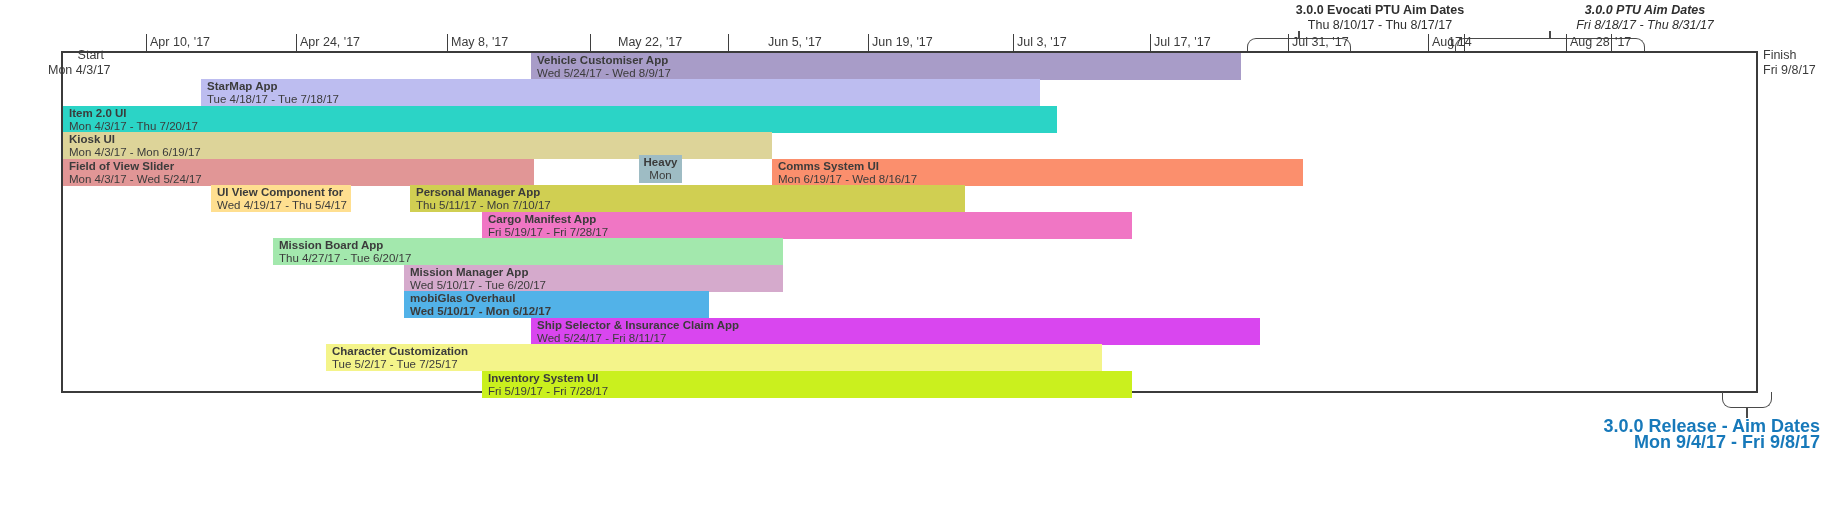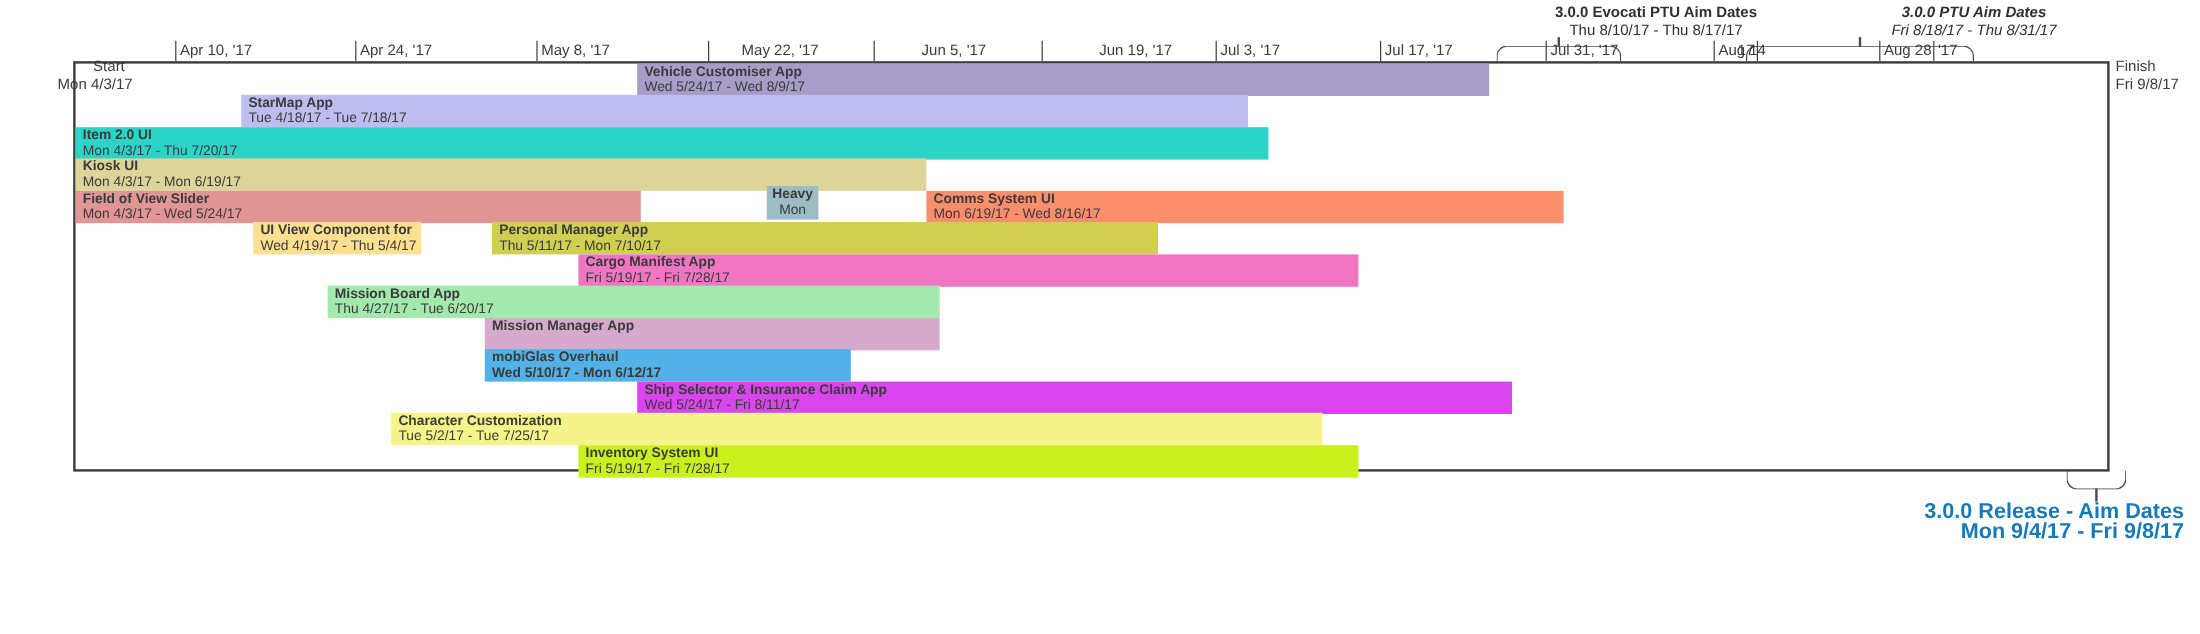--- a/index.html
+++ b/index.html
@@ -156,21 +156,21 @@
       <div class="tick-label" style="left: 146px; top: 35px;">Apr 10, '17</div>
       <div class="tick-mark" style="left: 296px; top: 34px; height: 17px;"></div>
       <div class="tick-label" style="left: 296px; top: 35px;">Apr 24, '17</div>
       <div class="tick-mark" style="left: 447px; top: 34px; height: 17px;"></div>
       <div class="tick-label" style="left: 447px; top: 35px;">May 8, '17</div>
       <div class="tick-mark" style="left: 590px; top: 34px; height: 17px;"></div>
       <div class="tick-label" style="left: 614px; top: 35px;">May 22, '17</div>
       <div class="tick-mark" style="left: 728px; top: 34px; height: 17px;"></div>
       <div class="tick-label" style="left: 764px; top: 35px;">Jun 5, '17</div>
       <div class="tick-mark" style="left: 868px; top: 34px; height: 17px;"></div>
-      <div class="tick-label" style="left: 912px; top: 35px;">Jun 19, '17</div>
+      <div class="tick-label" style="left: 868px; top: 35px;">Jun 19, '17</div>
       <div class="tick-mark" style="left: 1013px; top: 34px; height: 17px;"></div>
       <div class="tick-label" style="left: 1013px; top: 35px;">Jul 3, '17</div>
       <div class="tick-mark" style="left: 1150px; top: 34px; height: 17px;"></div>
       <div class="tick-label" style="left: 1150px; top: 35px;">Jul 17, '17</div>
       <div class="tick-mark" style="left: 1288px; top: 34px; height: 17px;"></div>
       <div class="tick-label" style="left: 1288px; top: 35px;">Jul 31, '17</div>
       <div class="tick-mark" style="left: 1428px; top: 34px; height: 17px;"></div>
       <div class="tick-label" style="left: 1428px; top: 35px;">Aug 14</div>
       <div class="tick-mark" style="left: 1464px; top: 34px; height: 17px;"></div>
       <div class="tick-label" style="left: 1444px; top: 35px;">17</div>
@@ -231,20 +231,21 @@
       <div class="bar" style="left: 482px; top: 212px; width: 650px; height: 27px; background: rgb(240, 118, 196);">
         <div class="t1">Cargo Manifest App</div>
         <div class="t2">Fri 5/19/17 - Fri 7/28/17</div>
       </div>
       <div class="bar" style="left: 273px; top: 238px; width: 510px; height: 27px; background: rgb(163, 232, 173);">
         <div class="t1">Mission Board App</div>
         <div class="t2">Thu 4/27/17 - Tue 6/20/17</div>
       </div>
       <div class="bar" style="left: 404px; top: 265px; width: 379px; height: 27px; background: rgb(213, 170, 204);">
         <div class="t1">Mission Manager App</div>
+        <div class="t2">Wed 5/10/17 - Tue 6/20/17</div>
       </div>
       <div class="bar boldall" style="left: 404px; top: 291px; width: 305px; height: 27px; background: rgb(82, 178, 232);">
         <div class="t1">mobiGlas Overhaul</div>
         <div class="t2">Wed 5/10/17 - Mon 6/12/17</div>
       </div>
       <div class="bar" style="left: 531px; top: 318px; width: 729px; height: 27px; background: #d946ef;">
         <div class="t1">Ship Selector &amp; Insurance Claim App</div>
         <div class="t2">Wed 5/24/17 - Fri 8/11/17</div>
       </div>
       <div class="bar" style="left: 326px; top: 344px; width: 776px; height: 27px; background: rgb(244, 244, 138);">

